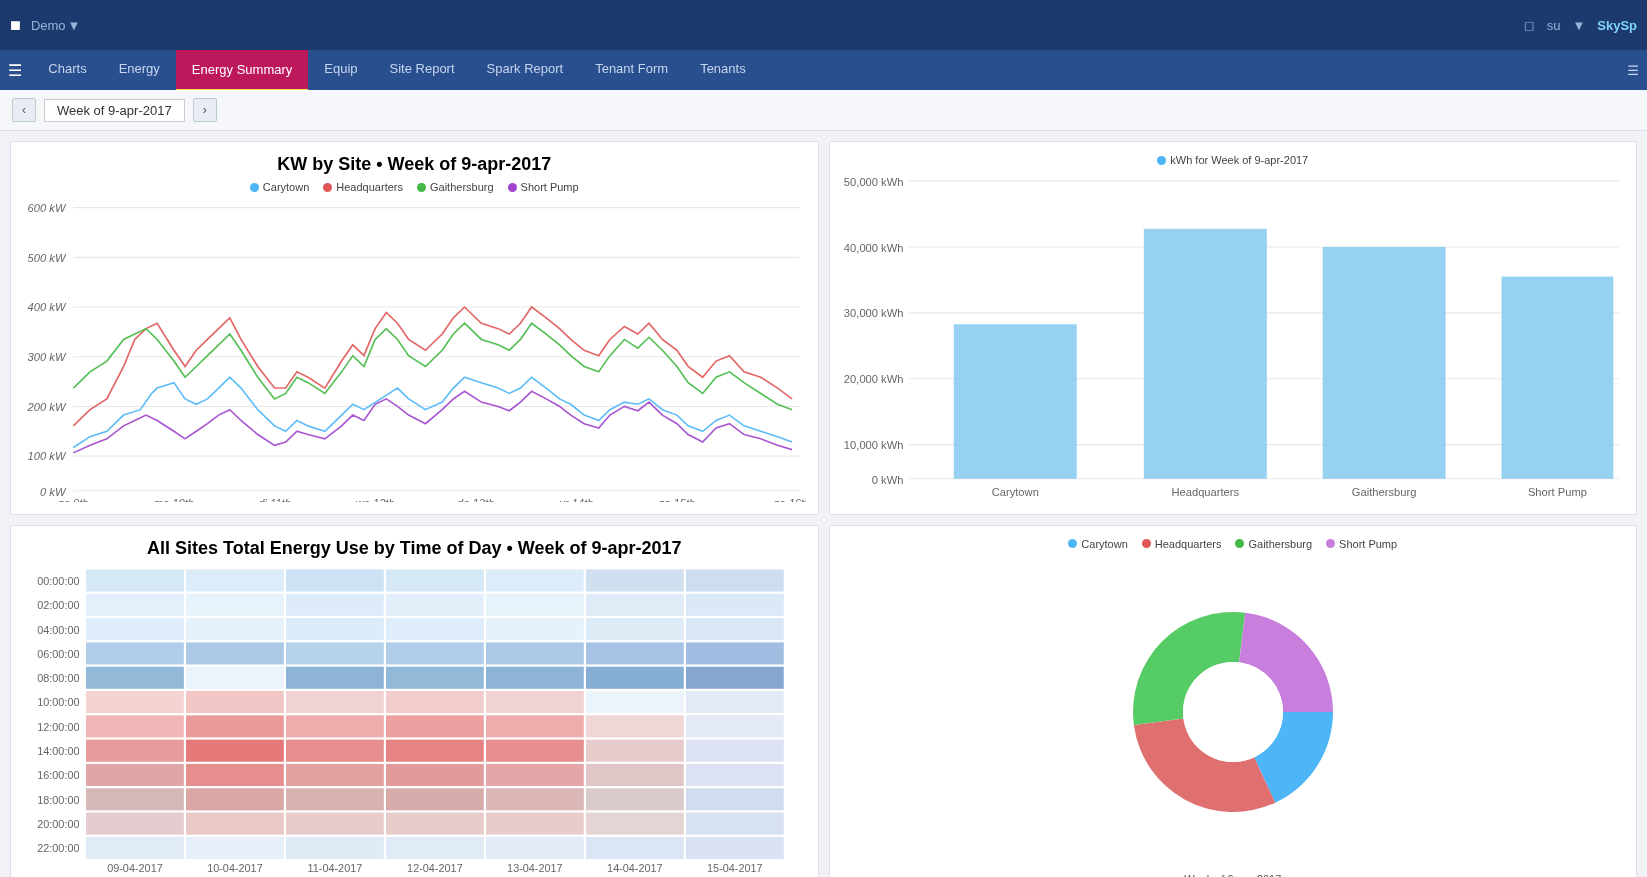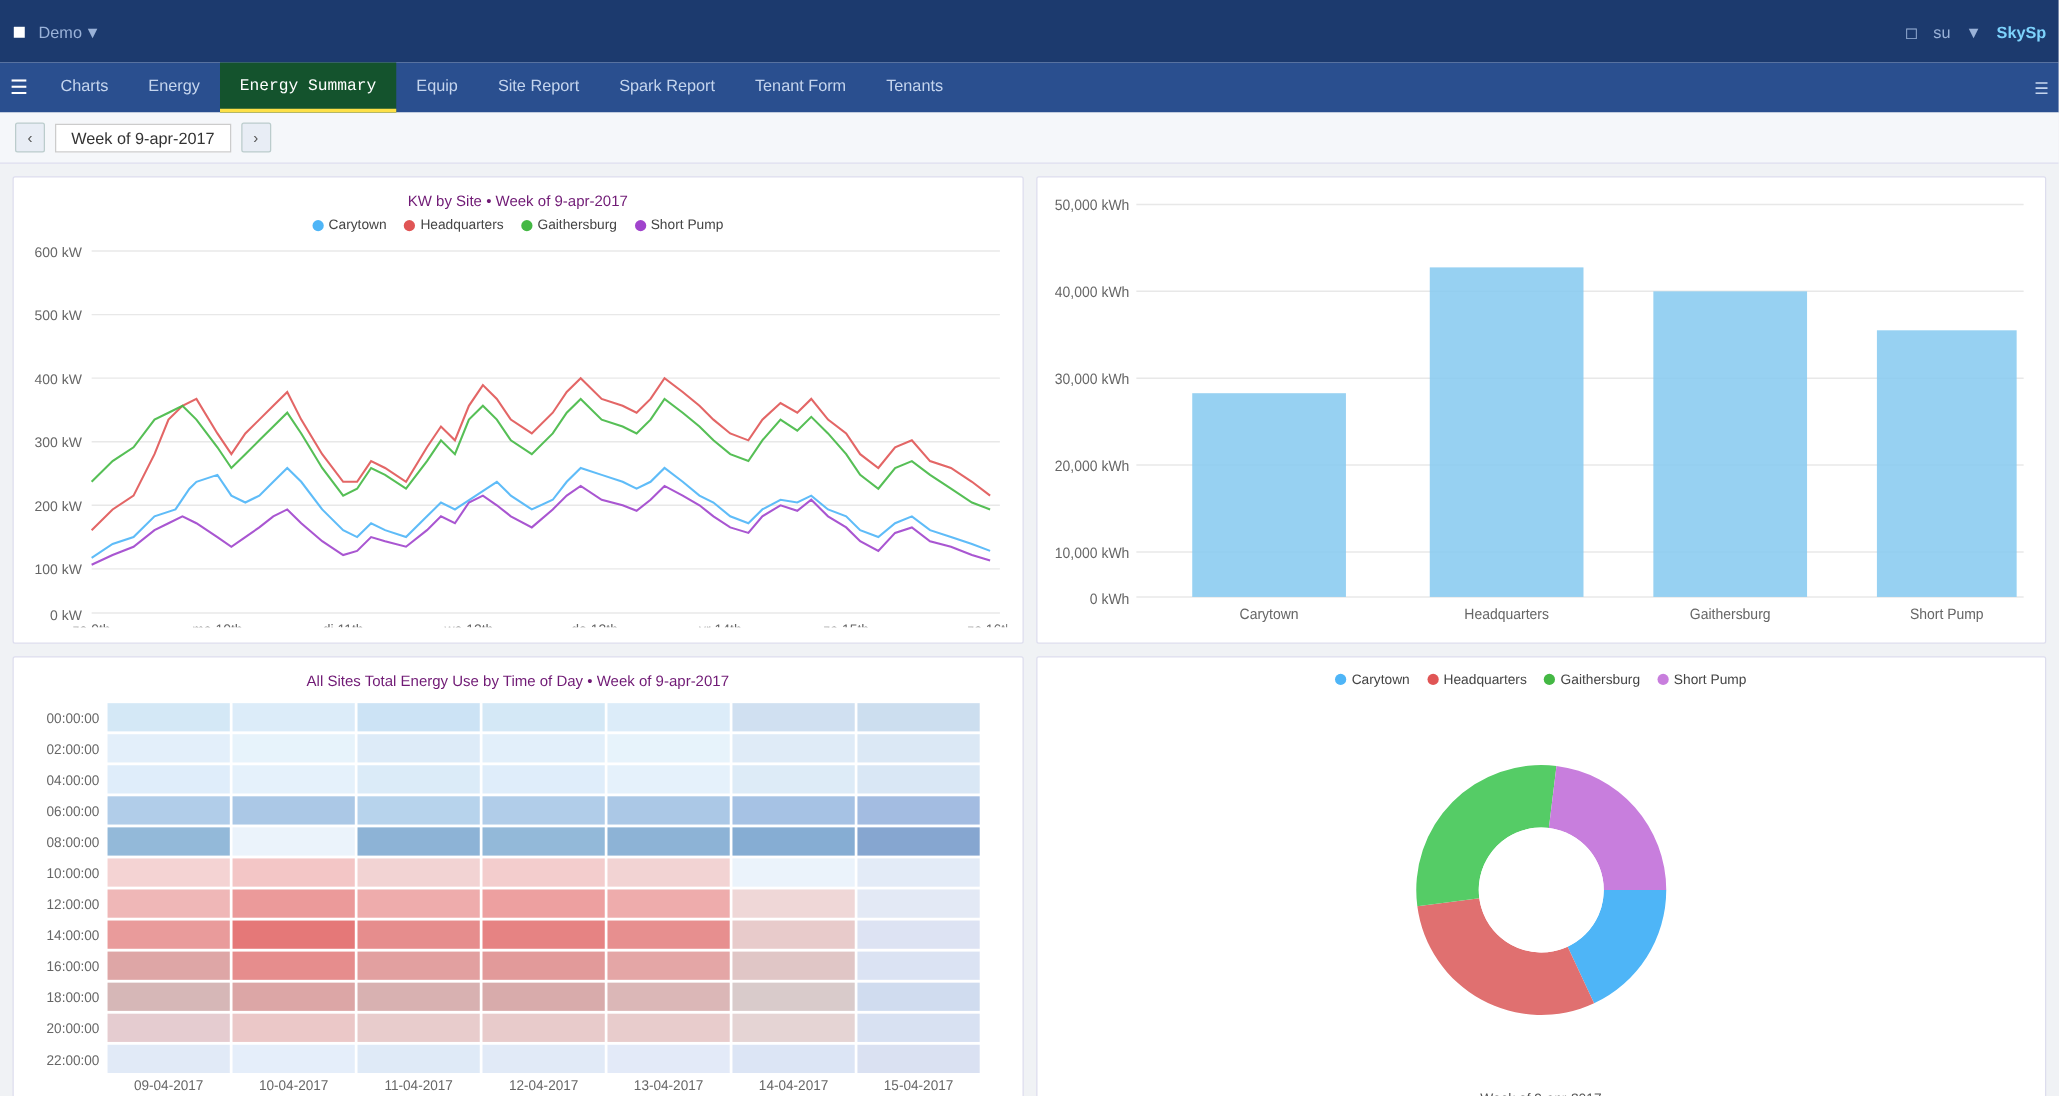--- a/index.html
+++ b/index.html
@@ -34,24 +34,23 @@
       color: #c5d5ee;
       padding: 12px 16px;
       height: 100%;
       display: flex;
       align-items: center;
       cursor: pointer;
       font-size: 13px;
       border-bottom: 3px solid transparent;
     }
     .nav-tab.active {
-      background: #14532d;
+      background: #be185d;
       color: white;
-      border-bottom: 3px solid #fde047;
-      font-family: Liberation Mono, monospace;
+      border-bottom: 1px solid #fde047;
     }
     .nav-right { color: #c5d5ee; display: flex; align-items: center; gap: 8px; }
 
     
     .datebar {
       background: #f5f7fa;
       border-bottom: 1px solid #dde;
       padding: 8px 12px;
       display: flex;
       align-items: center;
@@ -86,33 +85,33 @@
       border: 1px solid #dde;
       border-radius: 2px;
       padding: 12px;
       display: flex;
       flex-direction: column;
       overflow: hidden;
     }
 
     .chart-title {
       text-align: center;
-      font-size: 12px;
-      font-weight: normal;
-      color: #701a75;
+      font-size: 18px;
+      font-weight: bold;
+      color: #000000;
       margin-bottom: 6px;
     }
 
     
     .legend { display: flex; gap: 14px; justify-content: center; margin-bottom: 6px; flex-wrap: wrap; }
     .legend-item { display: flex; align-items: center; gap: 4px; font-size: 11px; color: #444; }
     .legend-dot { width: 9px; height: 9px; border-radius: 50%; }
 
     
-    .linechart-wrap { flex: 1; position: relative; overflow: hidden; }
+    .linechart-wrap { flex: 1; position: relative; overflow: hidden; font-style: italic; }
     .linechart-wrap svg { width: 100%; height: 100%; }
 
     
     .barchart-wrap { flex: 1; position: relative; overflow: hidden; text-decoration: underline; }
     .barchart-wrap svg { width: 100%; height: 100%; }
 
     
     .heatmap-wrap { flex: 1; overflow: hidden; position: relative; }
     .heatmap-wrap svg { width: 100%; height: 100%; }
 
@@ -222,20 +221,26 @@
         <text x="315" y="285" class="axis-label" text-anchor="middle">wo 12th</text>
         <text x="405" y="285" class="axis-label" text-anchor="middle">do 13th</text>
         <text x="495" y="285" class="axis-label" text-anchor="middle">vr 14th</text>
         <text x="585" y="285" class="axis-label" text-anchor="middle">za 15th</text>
         <text x="688" y="285" class="axis-label" text-anchor="middle">zo 16th</text>
       </svg>
     </div>
   </div>
 
   <div class="chart-card">
+    <div class="legend">
+      <div class="legend-item">
+        <div class="legend-dot" style="background:#4eb5f7"></div>
+        <span>kWh for Week of 9-apr-2017</span>
+      </div>
+    </div>
     <div class="barchart-wrap">
       <svg viewBox="0 0 700 290" preserveAspectRatio="none" xmlns="http://www.w3.org/2000/svg">
 
         <text x="55" y="12" class="axis-label" text-anchor="end">50,000 kWh</text>
         <text x="55" y="70" class="axis-label" text-anchor="end">40,000 kWh</text>
         <text x="55" y="128" class="axis-label" text-anchor="end">30,000 kWh</text>
         <text x="55" y="186" class="axis-label" text-anchor="end">20,000 kWh</text>
         <text x="55" y="244" class="axis-label" text-anchor="end">10,000 kWh</text>
         <text x="55" y="275" class="axis-label" text-anchor="end">0 kWh</text>
 

